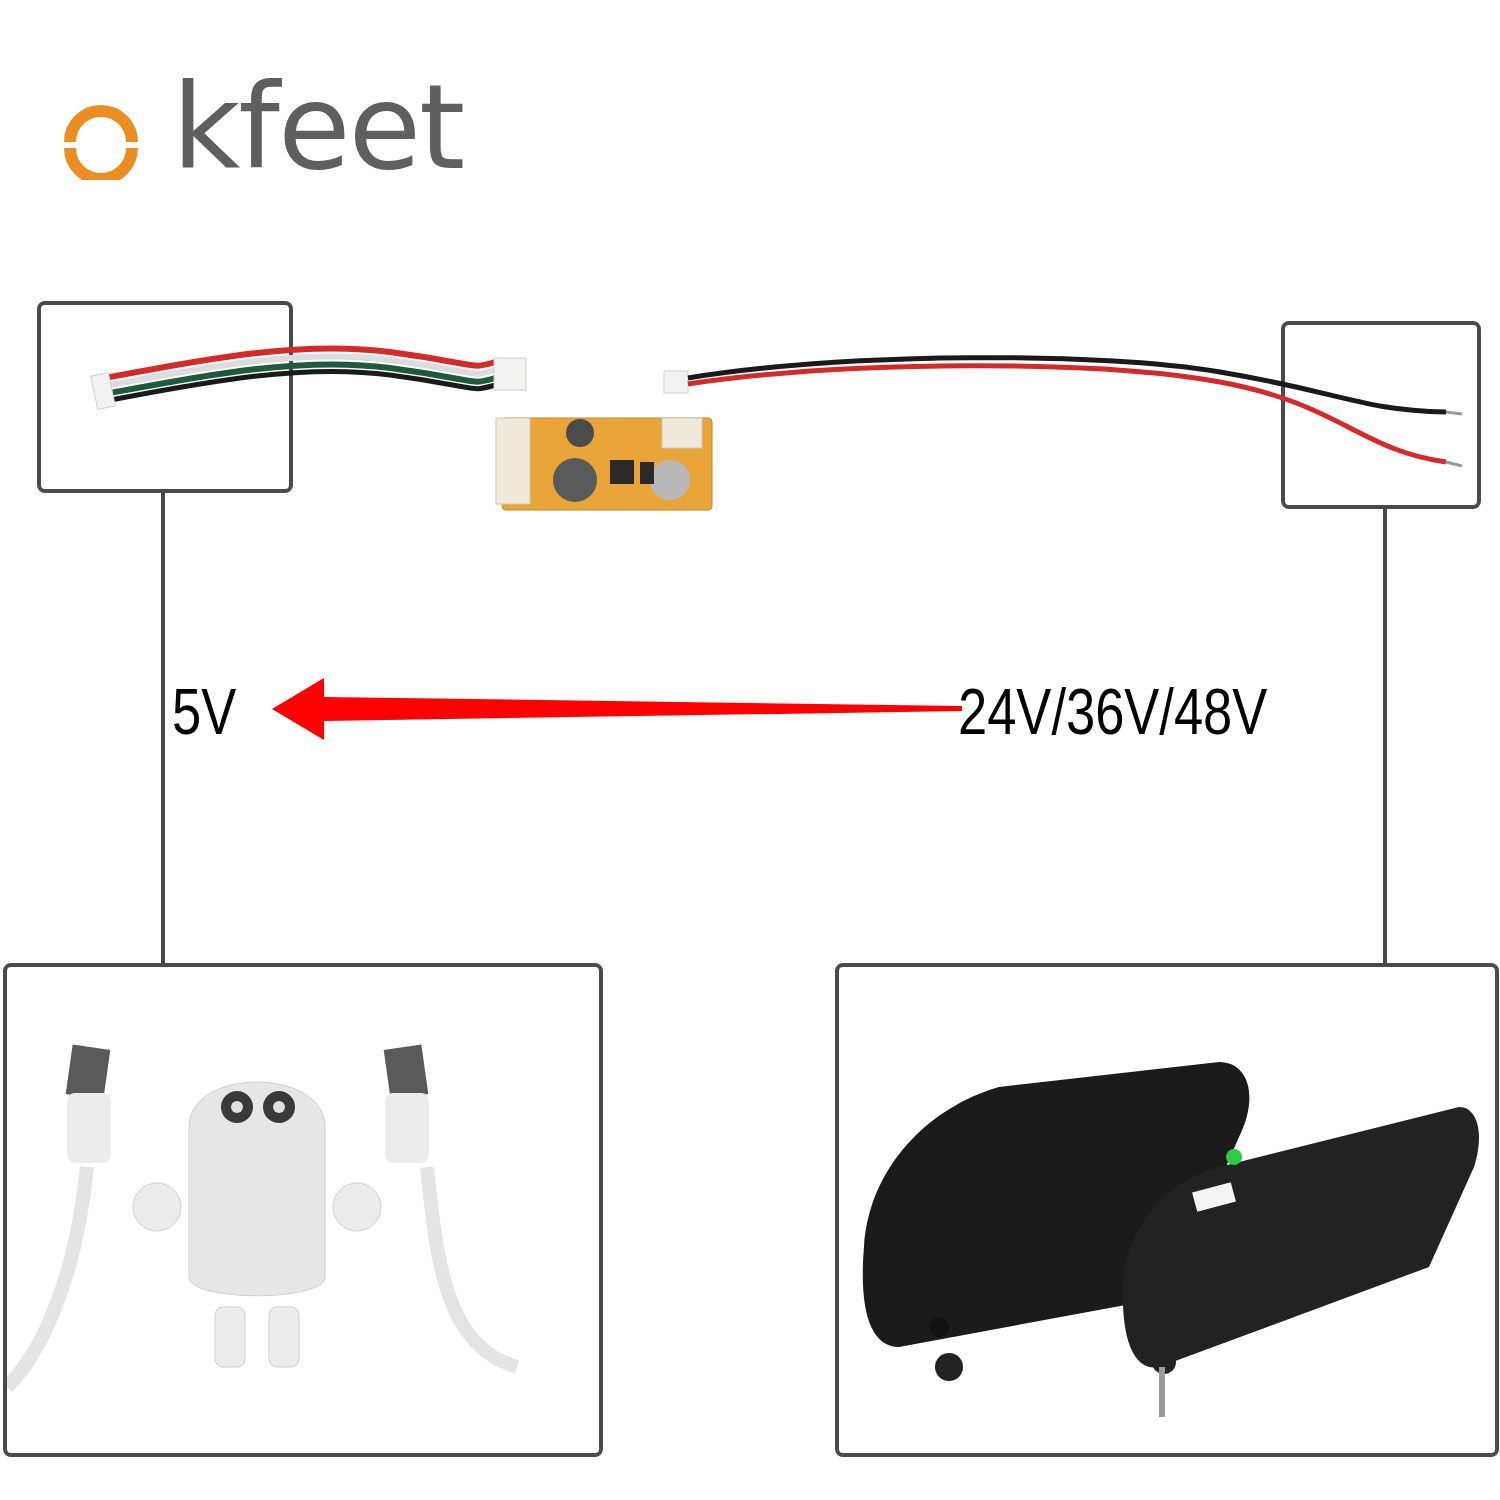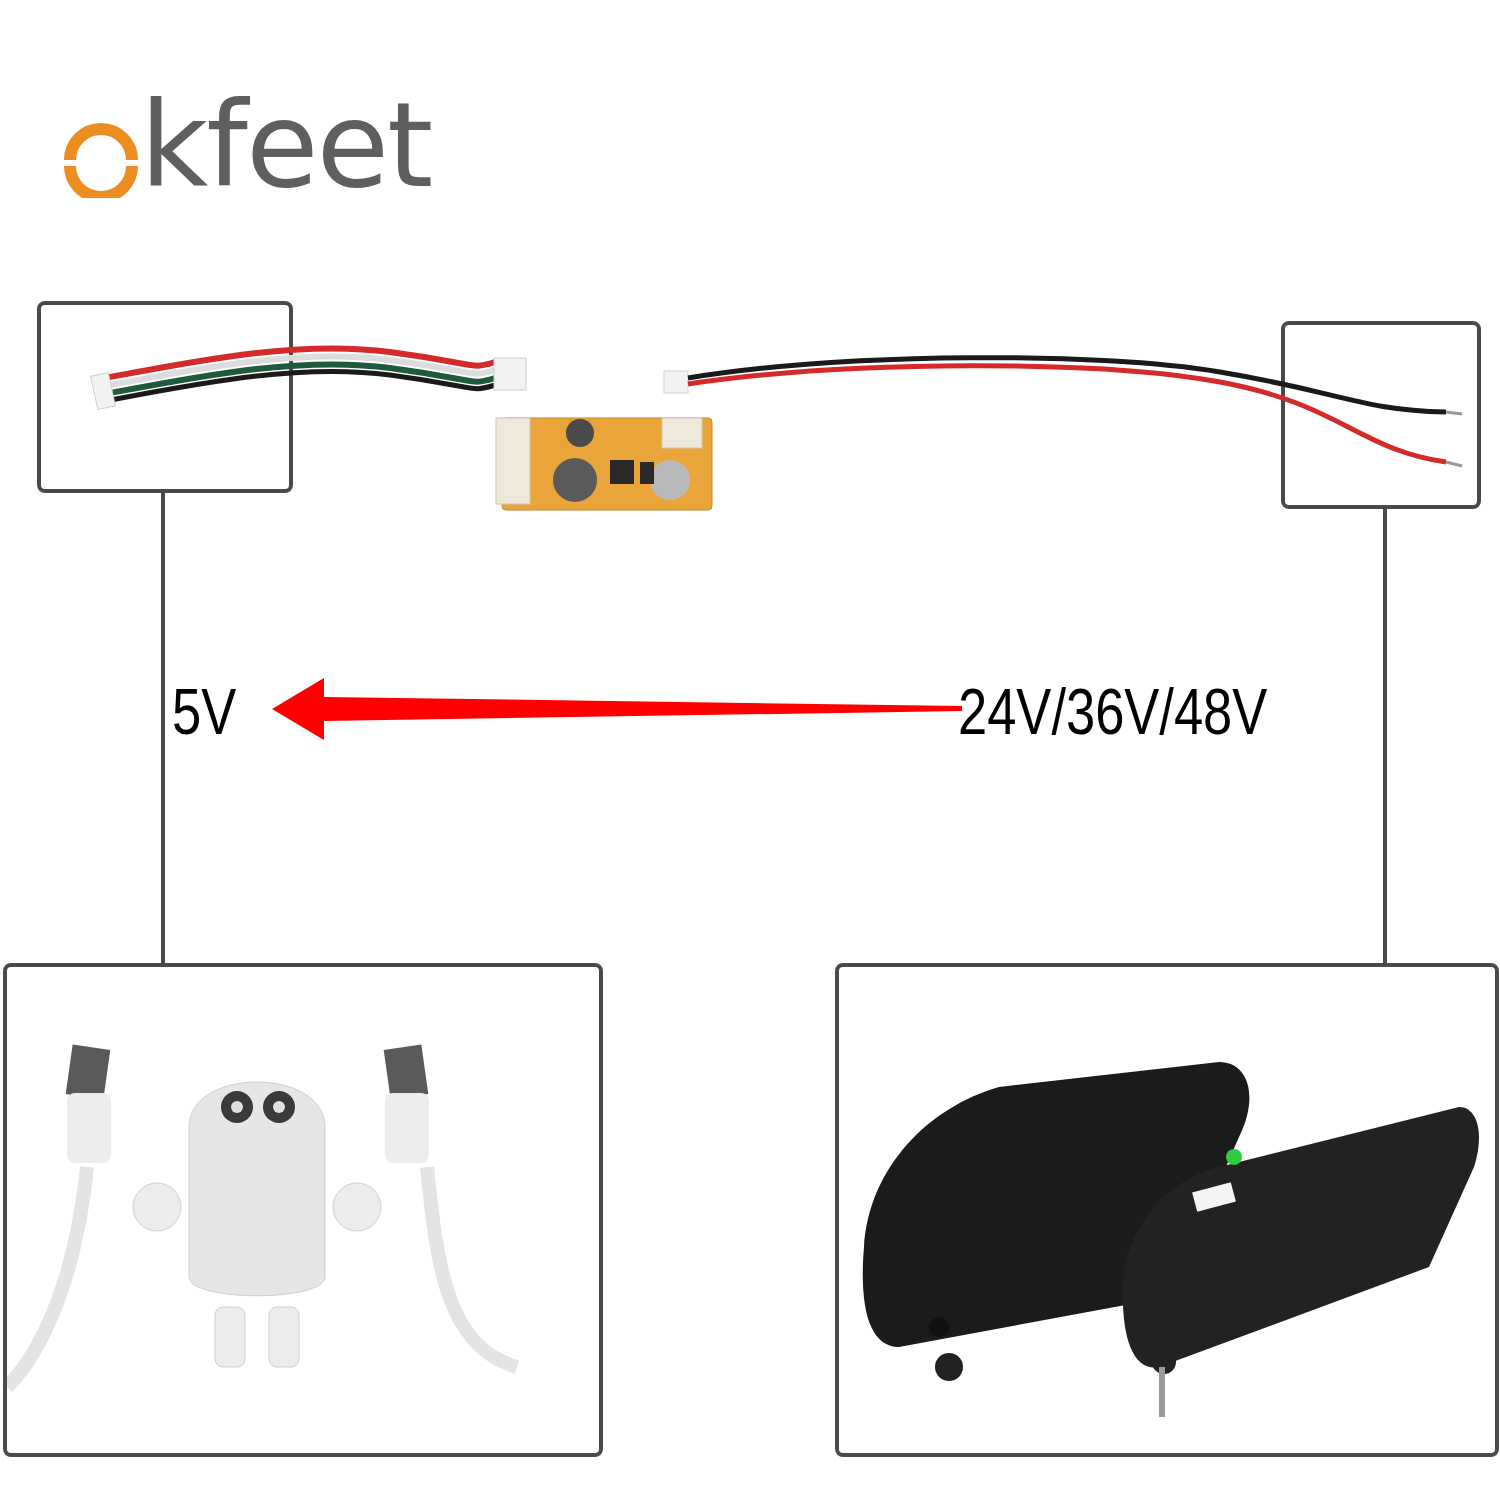--- a/index.html
+++ b/index.html
@@ -1,20 +1,20 @@
 <!DOCTYPE html>
 <html><head>
 <meta charset="utf-8">
 <style>
   html, body { margin: 0; padding: 0; }
   body { width: 1500px; height: 1500px; background: #ffffff; position: relative; overflow: hidden; font-family: "Liberation Sans", sans-serif; }
   .abs { position: absolute; }
   .frame { position: absolute; border: 4px solid #4a4a4a; border-radius: 8px; box-sizing: border-box; }
   .line { position: absolute; background: #4a4a4a; }
-  .logo { left: 62px; top: 80px; height: 130px; display: flex; align-items: center; }
+  .logo { left: 62px; top: 62px; height: 130px; display: flex; align-items: center; gap: 32px; }
   .logo-o { width: 74px; height: 74px; position: relative; margin-right: 4px; margin-top: 24px; }
   .logo-text { font-size: 118px; color: #5f5f5f; letter-spacing: -2px; line-height: 1; font-family: "DejaVu Sans", sans-serif; }
   .label { position: absolute; font-size: 64px; color: #000; line-height: 1; transform: scaleX(0.82); transform-origin: left top; }
 </style>
 </head>
 <body>
 
 <div class="abs logo">
   <div class="logo-o">
     <svg width="78" height="78" viewBox="0 0 78 78">

